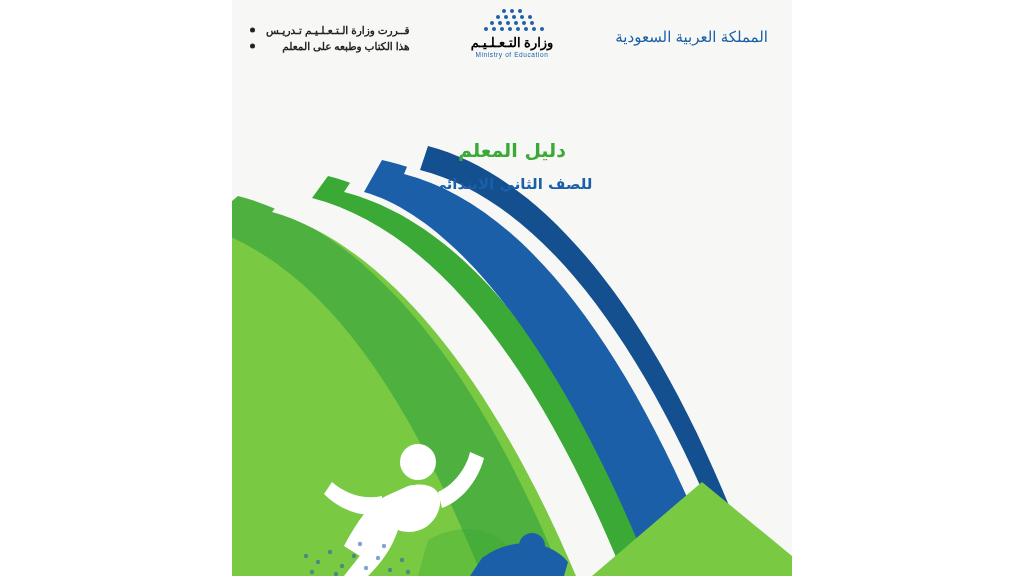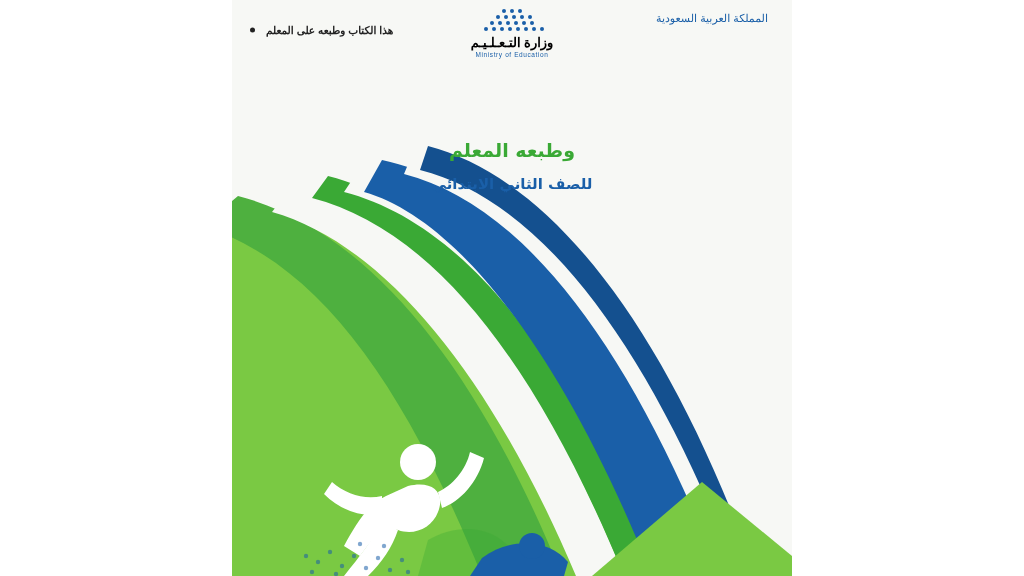--- a/index.html
+++ b/index.html
@@ -56,23 +56,23 @@
   .header {
     position: absolute;
     top: 0;
     left: 0;
     width: 100%;
     height: 86px;
     z-index: 20;
   }
   .kingdom {
     position: absolute;
-    top: 12px;
+    top: 28px;
     right: 24px;
-    font-size: 11px;
+    font-size: 15px;
     color: #1a5fa8;
     letter-spacing: 0.2px;
     white-space: nowrap;
   }
   .moe-logo {
     position: absolute;
     top: 8px;
     left: 50%;
     transform: translateX(-50%);
     width: 130px;
@@ -263,23 +263,24 @@
               <circle cx="52" cy="21" r="2"></circle>
             <circle cx="60" cy="21" r="2"></circle>
               <circle cx="68" cy="21" r="2"></circle>
           </g>
         </svg>
         <div class="moe-ar">وزارة التـعـلـيـم</div>
         <div class="moe-en">Ministry of Education</div>
       </div>
 
       <div class="approval">
+        <div class="line">قــررت وزارة الـتـعـلـيـم تـدريـس</div>
         <div class="line">هذا الكتاب وطبعه على المعلم</div>
       </div>
     </div>
 
     <div class="titles">
-      <div class="title-sub">وطبعه المعلم</div>
+      <div class="title-sub">دليل المعلم</div>
       <div class="title-grade">للصف الثاني الابتدائي</div>
     </div>
 
   </div>
 </div>
 
 </body></html>

